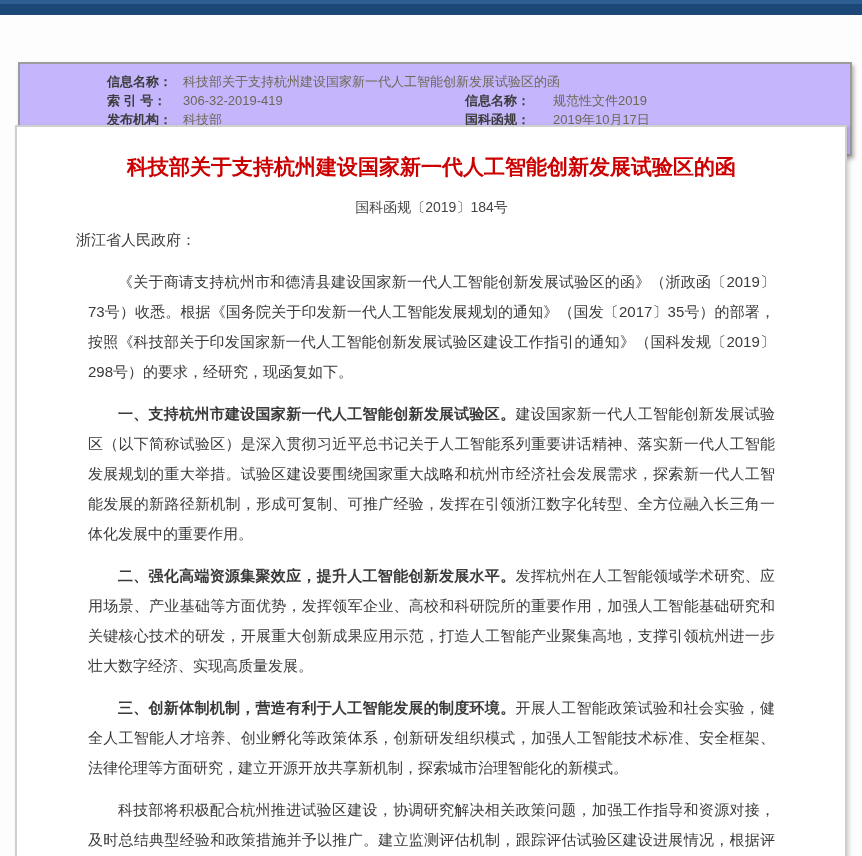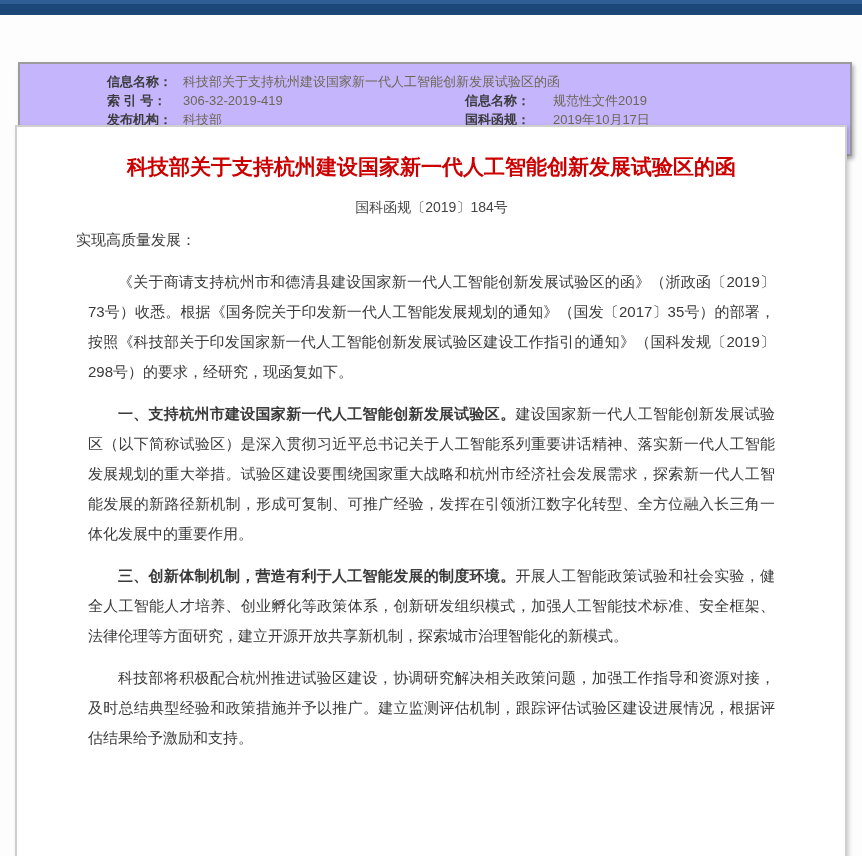--- a/index.html
+++ b/index.html
@@ -89,26 +89,27 @@
       <span class="meta-label">效　　力：</span>
       <span class="meta-value"></span>
     </div>
   </div>
 
   <div class="doc-panel">
     <div class="doc-title">科技部关于支持杭州建设国家新一代人工智能创新发展试验区的函</div>
     <div class="doc-number">国科函规〔2019〕184号</div>
 
     <div class="doc-body">
-      <p class="salutation">实现高质量发展：</p>
+      <p class="salutation">浙江省人民政府：</p>
 
       <p class="para"><span class="lead"></span><span>《关于商请支持杭州市和德清县建设国家新一代人工智能创新发展试验区的函》（浙政函〔2019〕73号）收悉。根据《国务院关于印发新一代人工智能发展规划的通知》（国发〔2017〕35号）的部署，按照《科技部关于印发国家新一代人工智能创新发展试验区建设工作指引的通知》（国科发规〔2019〕298号）的要求，经研究，现函复如下。</span></p>
 
       <p class="para"><span class="lead">一、支持杭州市建设国家新一代人工智能创新发展试验区。</span><span>建设国家新一代人工智能创新发展试验区（以下简称试验区）是深入贯彻习近平总书记关于人工智能系列重要讲话精神、落实新一代人工智能发展规划的重大举措。试验区建设要围绕国家重大战略和杭州市经济社会发展需求，探索新一代人工智能发展的新路径新机制，形成可复制、可推广经验，发挥在引领浙江数字化转型、全方位融入长三角一体化发展中的重要作用。</span></p>
 
+      <p class="para"><span class="lead">二、强化高端资源集聚效应，提升人工智能创新发展水平。</span><span>发挥杭州在人工智能领域学术研究、应用场景、产业基础等方面优势，发挥领军企业、高校和科研院所的重要作用，加强人工智能基础研究和关键核心技术的研发，开展重大创新成果应用示范，打造人工智能产业聚集高地，支撑引领杭州进一步壮大数字经济、实现高质量发展。</span></p>
 
       <p class="para"><span class="lead">三、创新体制机制，营造有利于人工智能发展的制度环境。</span><span>开展人工智能政策试验和社会实验，健全人工智能人才培养、创业孵化等政策体系，创新研发组织模式，加强人工智能技术标准、安全框架、法律伦理等方面研究，建立开源开放共享新机制，探索城市治理智能化的新模式。</span></p>
 
       <p class="para"><span class="lead"></span><span>科技部将积极配合杭州推进试验区建设，协调研究解决相关政策问题，加强工作指导和资源对接，及时总结典型经验和政策措施并予以推广。建立监测评估机制，跟踪评估试验区建设进展情况，根据评估结果给予激励和支持。</span></p>
 
     </div>
 
   </div>
 
 </div>

